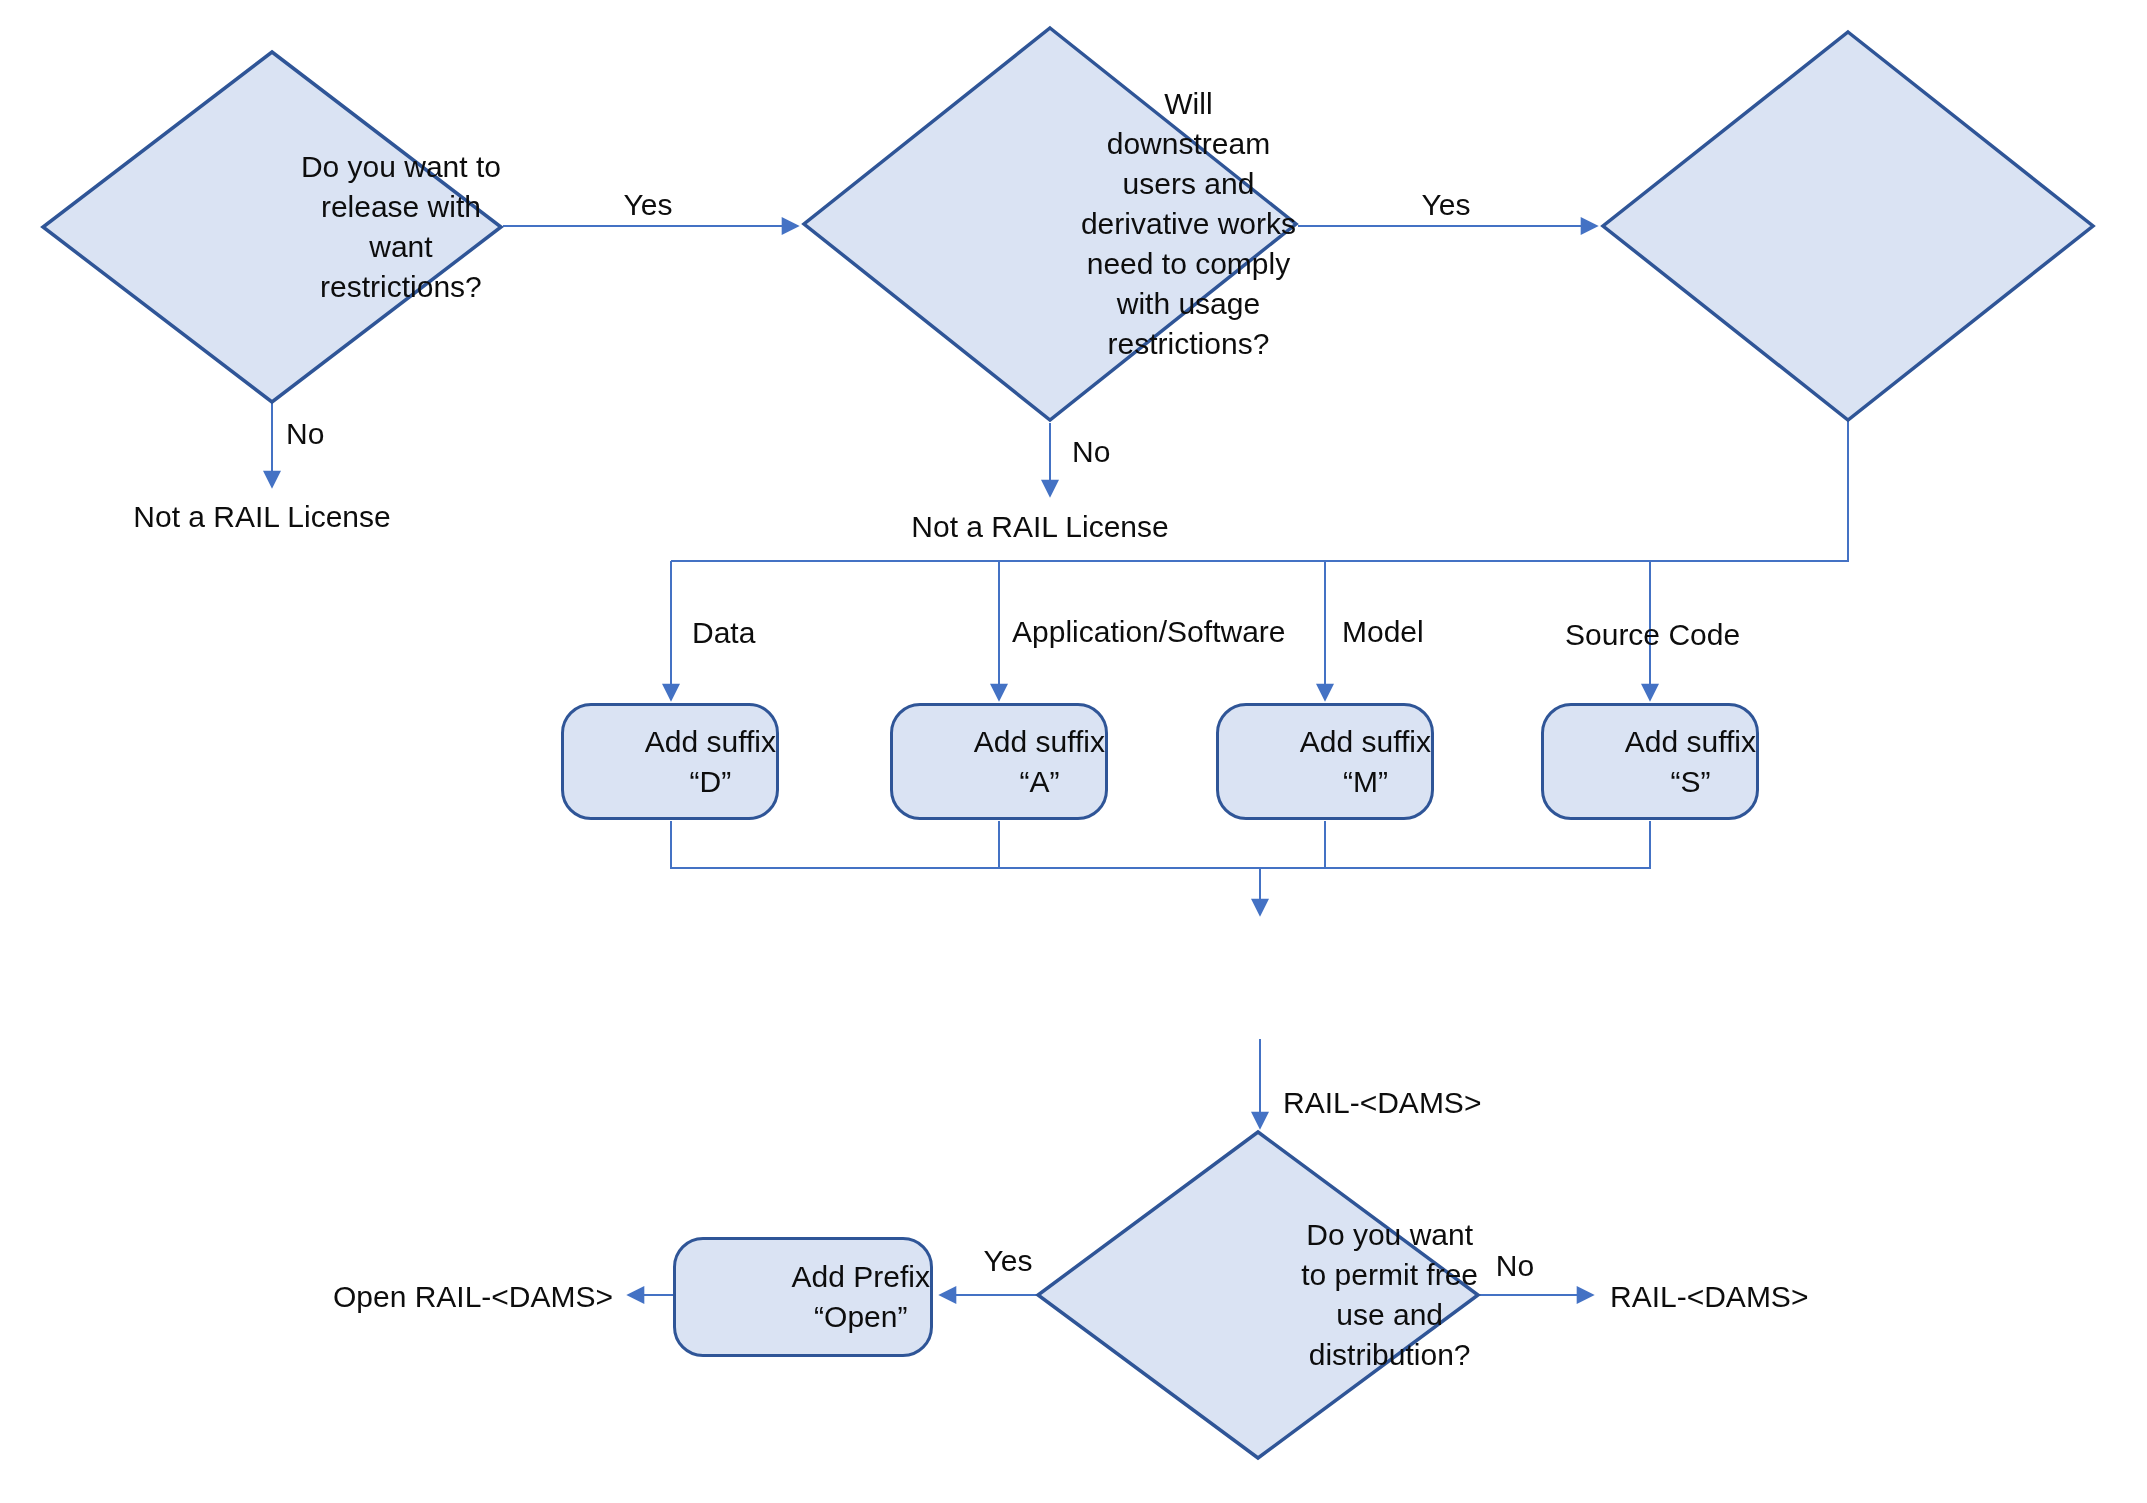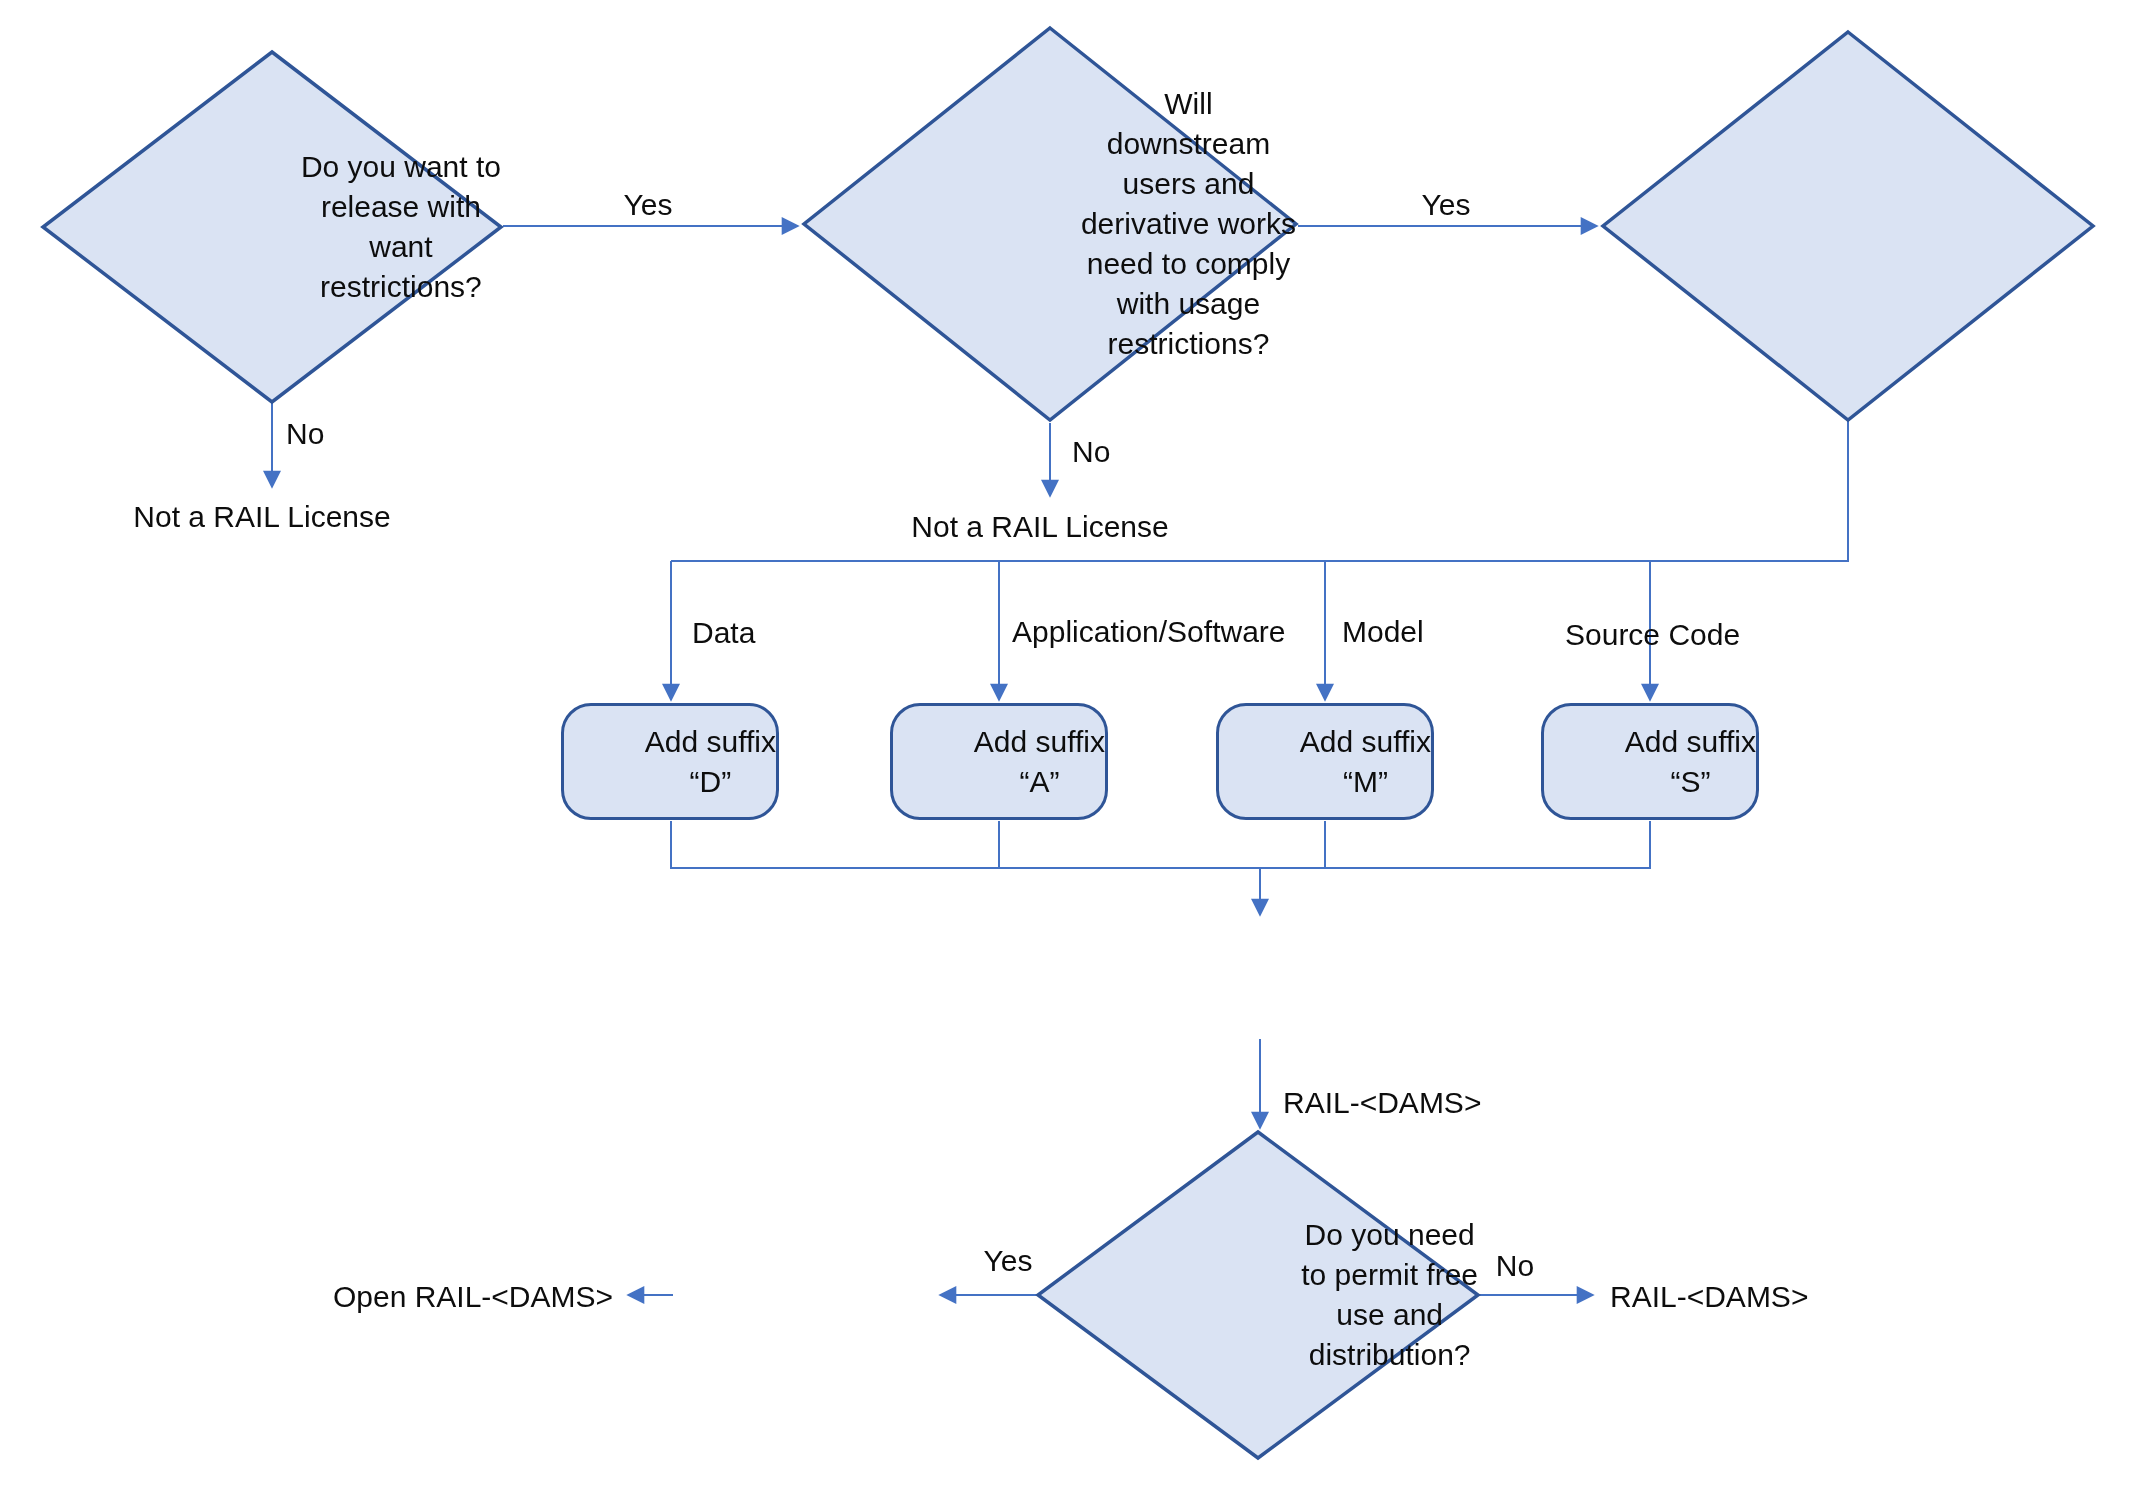--- a/index.html
+++ b/index.html
@@ -79,21 +79,21 @@
     <svg class="shape" viewBox="0 0 100 100" preserveAspectRatio="none" aria-hidden="true">
       <polygon points="50,0 100,50 50,100 0,50" vector-effect="non-scaling-stroke"></polygon>
     </svg>
   </div>
 
   <div class="node diamond" style="left:1038px;top:1132px;width:440px;height:326px">
     <svg class="shape" viewBox="0 0 100 100" preserveAspectRatio="none" aria-hidden="true">
       <polygon points="50,0 100,50 50,100 0,50" vector-effect="non-scaling-stroke"></polygon>
     </svg>
     <div class="node-text">
-      <div>Do you need</div>
+      <div>Do you want</div>
       <div>to permit free</div>
       <div>use and</div>
       <div>distribution?</div>
     </div>
   </div>
 
   <div class="node box" style="left:561px;top:703px;width:218px;height:117px">
     <div class="node-text">
       <div>Add suffix</div>
       <div>“D”</div>
@@ -115,20 +115,26 @@
   </div>
 
   <div class="node box" style="left:1541px;top:703px;width:218px;height:117px">
     <div class="node-text">
       <div>Add suffix</div>
       <div>“S”</div>
     </div>
   </div>
 
 
+  <div class="node box" style="left:673px;top:1237px;width:260px;height:120px">
+    <div class="node-text">
+      <div>Add Prefix</div>
+      <div>“Open”</div>
+    </div>
+  </div>
 
   <div class="lbl center" style="left:648px;top:205px">Yes</div>
   <div class="lbl center" style="left:1446px;top:205px">Yes</div>
   <div class="lbl left" style="left:286px;top:434px">No</div>
   <div class="lbl left" style="left:1072px;top:452px">No</div>
   <div class="lbl left" style="left:692px;top:633px">Data</div>
   <div class="lbl left" style="left:1012px;top:632px">Application/Software</div>
   <div class="lbl left" style="left:1342px;top:632px">Model</div>
   <div class="lbl left" style="left:1565px;top:635px">Source Code</div>
   <div class="lbl left" style="left:1283px;top:1103px">RAIL-&lt;DAMS&gt;</div>

